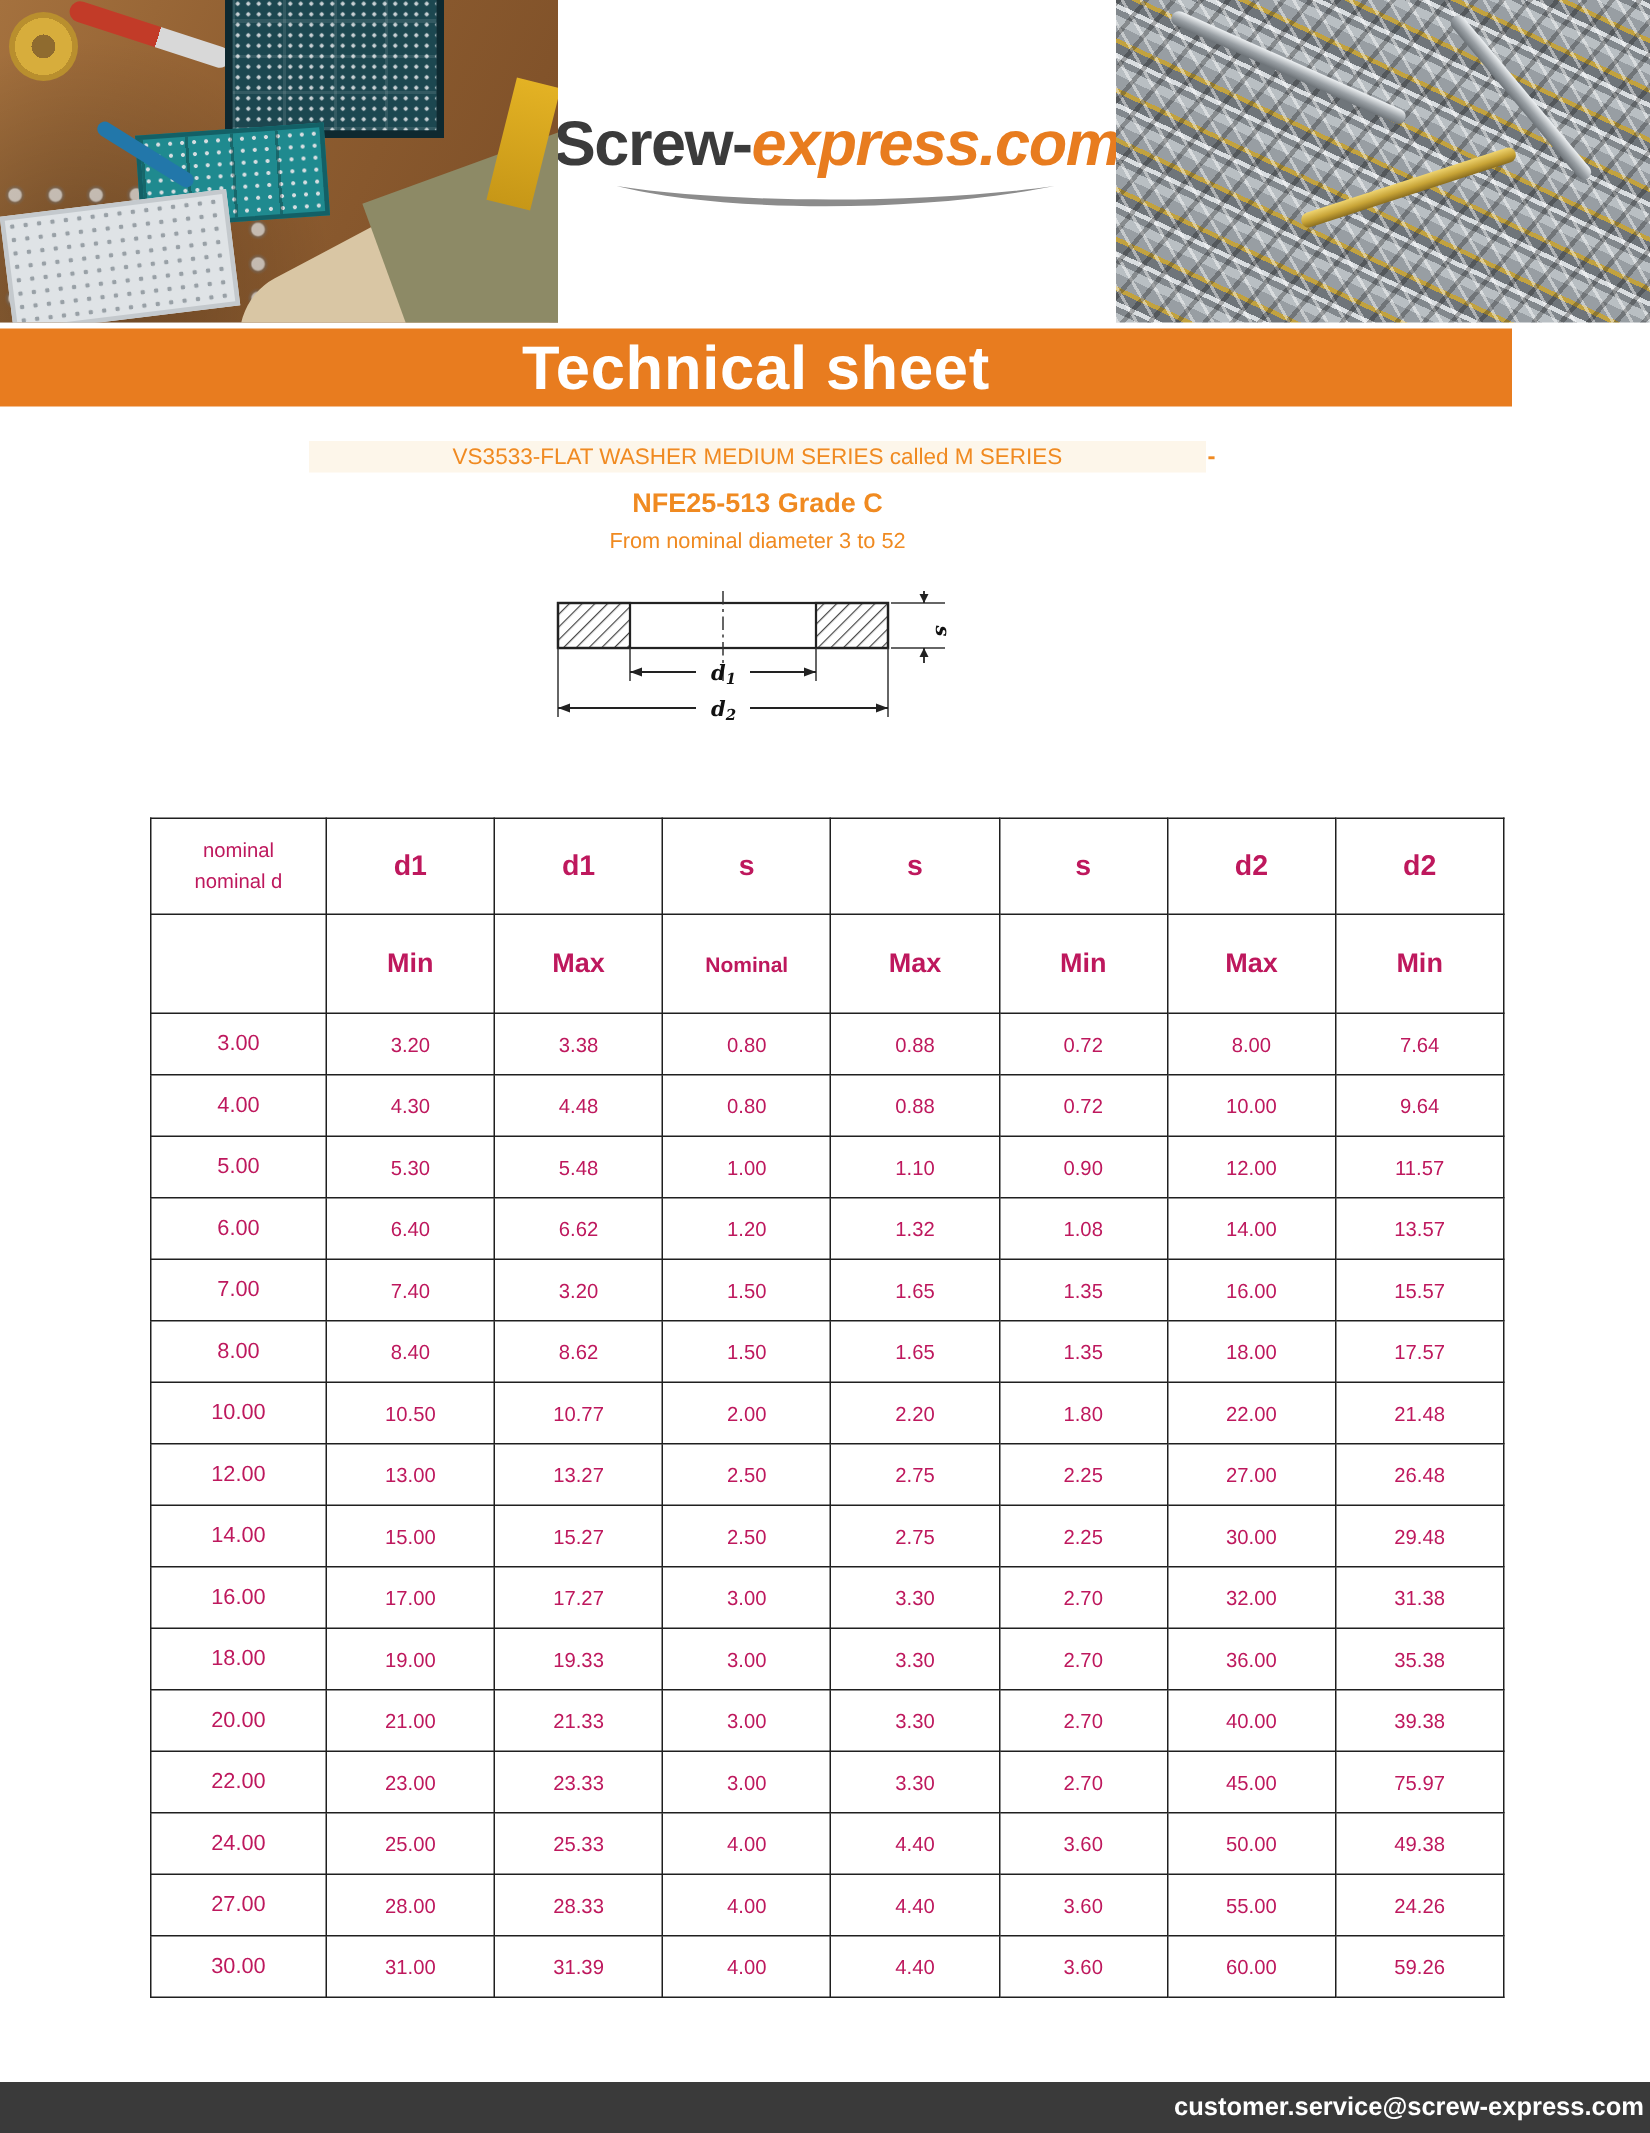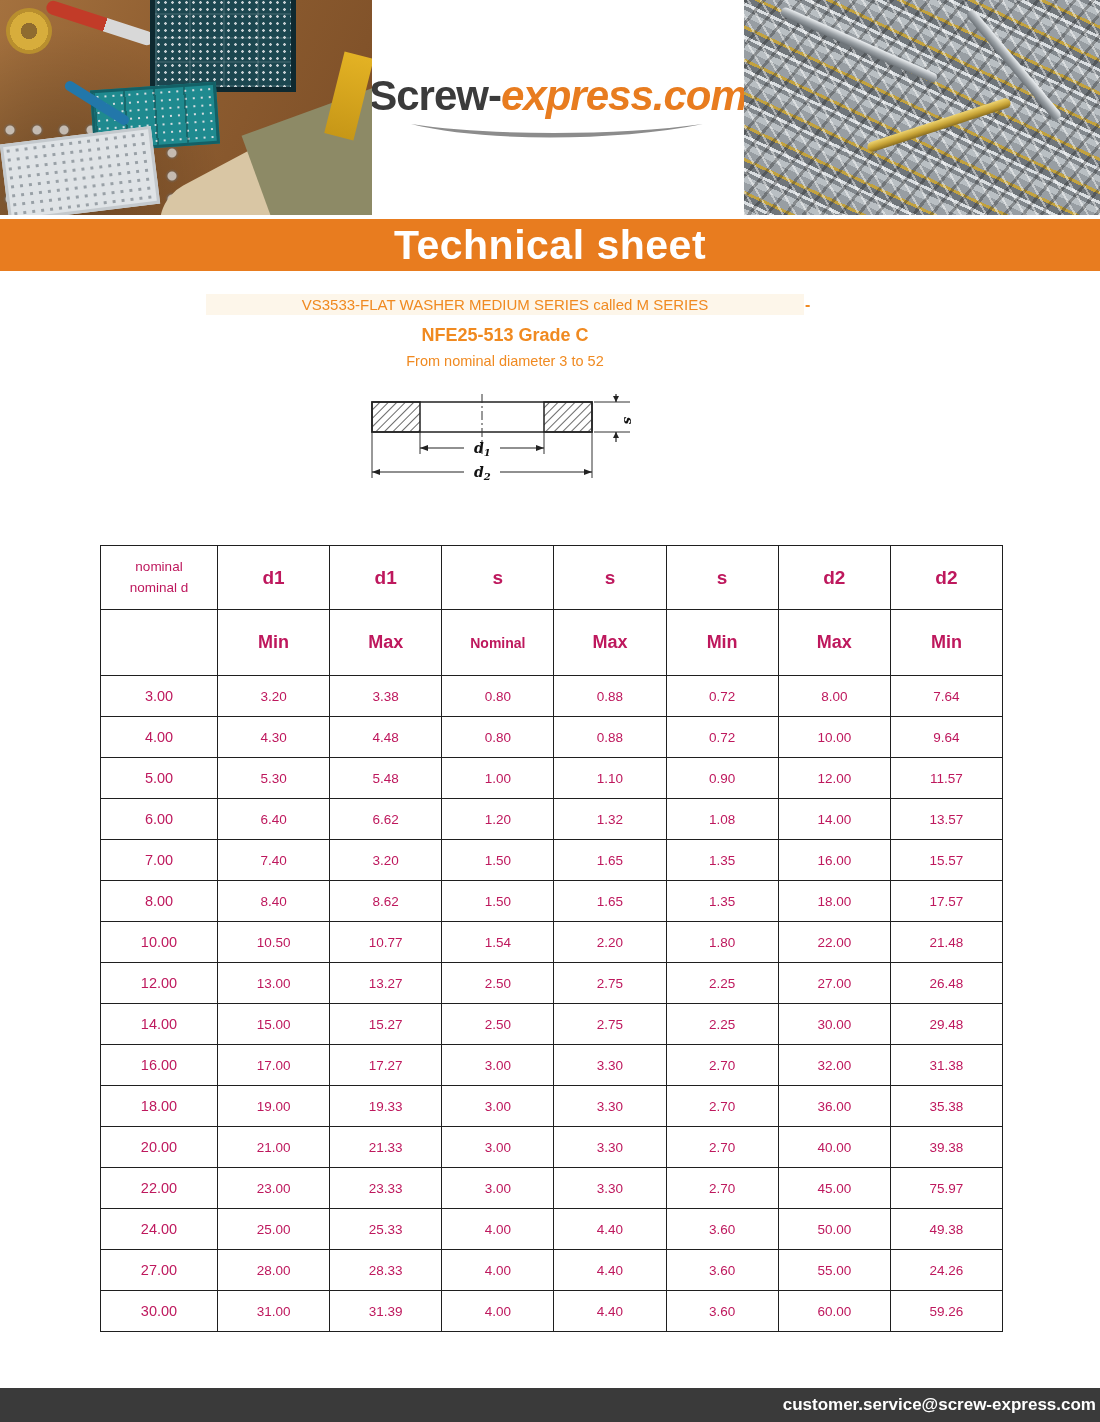--- a/index.html
+++ b/index.html
@@ -59,21 +59,21 @@
       repeating-linear-gradient(60deg, rgba(255,255,255,.45) 0 2px, transparent 2px 11px),
       repeating-linear-gradient(25deg, #b9bfc3 0 6px, #82888d 6px 10px, #d9dde0 10px 13px, #6f757a 13px 19px, #c2a23f 19px 22px, #989ea3 22px 30px);
   }
   .pr-screw{position:absolute;height:10px;border-radius:5px;background:linear-gradient(180deg,#eef1f3,#9aa0a5 55%,#6d7378);}
   .pr-screw.brass{background:linear-gradient(180deg,#efd470,#c7a336 55%,#8a6d1f);}
   .pr-s1{left:30px;top:40px;width:170px;transform:rotate(24deg);}
   .pr-s2{left:120px;top:120px;width:150px;transform:rotate(-18deg);}
   .pr-s3{left:200px;top:60px;width:140px;transform:rotate(50deg);}
 
   
-  .banner{position:absolute;top:219px;left:0;width:1100px;height:52px;background:var(--accent);
+  .banner{position:absolute;top:219px;left:0;width:1008px;height:52px;background:var(--accent);
     display:flex;align-items:center;justify-content:center;}
   .banner h1{margin:0;color:#fff;font-size:41px;font-weight:bold;letter-spacing:.5px;}
 
   
   .titles{position:absolute;top:294px;left:0;width:1010px;text-align:center;color:var(--heading-orange);}
   .t-line1{display:inline-block;font-size:15px;background:#fdf6ea;padding:2px 96px;}
   .t-dash{position:absolute;left:805px;top:2px;font-weight:bold;font-size:16px;}
   .t-line2{margin-top:10px;font-size:18px;font-weight:bold;}
   .t-line3{margin-top:7px;font-size:14.5px;}
 
@@ -277,21 +277,21 @@
             <td>1.50</td>
             <td>1.65</td>
             <td>1.35</td>
             <td>18.00</td>
             <td>17.57</td>
           </tr>
           <tr>
             <td>10.00</td>
             <td>10.50</td>
             <td>10.77</td>
-            <td>1.54</td>
+            <td>2.00</td>
             <td>2.20</td>
             <td>1.80</td>
             <td>22.00</td>
             <td>21.48</td>
           </tr>
           <tr>
             <td>12.00</td>
             <td>13.00</td>
             <td>13.27</td>
             <td>2.50</td>

